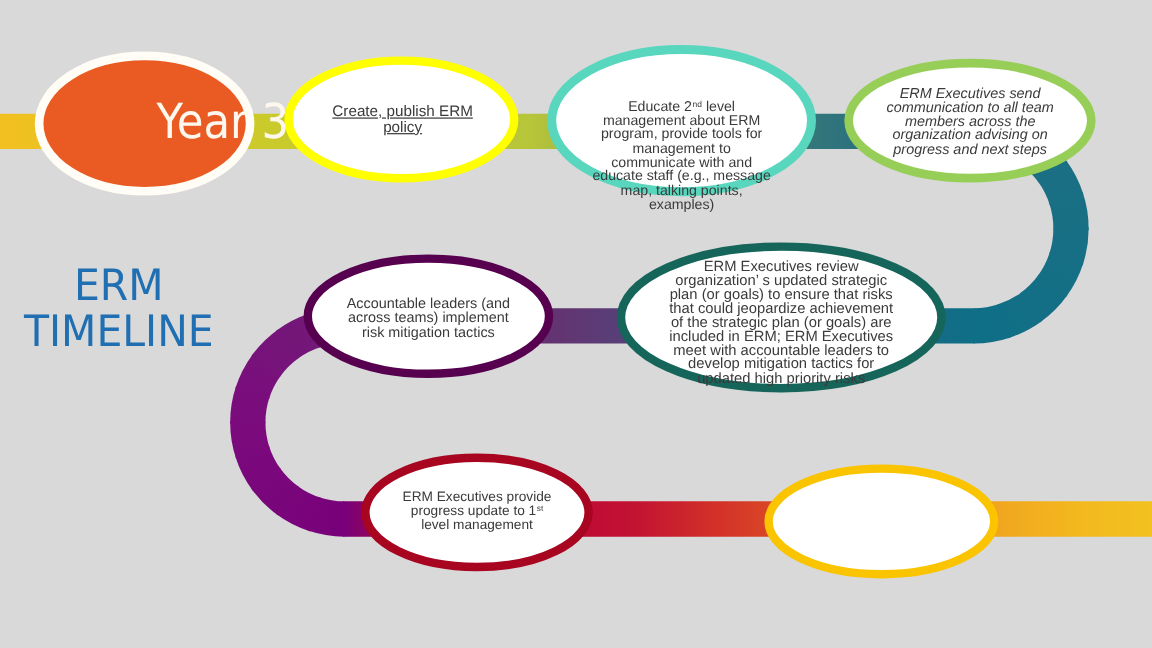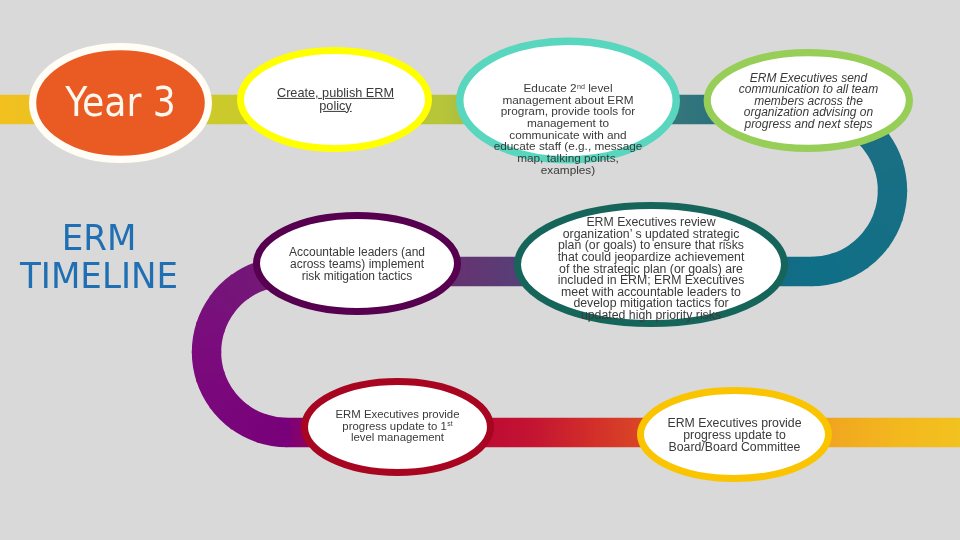--- a/index.html
+++ b/index.html
@@ -10,21 +10,21 @@
   svg.layer{position:absolute;left:0;top:0;width:960px;height:540px;}
   .nodetext{position:absolute;text-align:center;color:#3A3A3A;
             transform:translateY(-50%) translateZ(0);}
   .nodetext sup{font-size:0.60em;vertical-align:0.48em;line-height:0;margin-left:0.07em;}
   #title{position:absolute;color:#1F6FB2;
          font-family:"DejaVu Sans Condensed","DejaVu Sans",sans-serif;
          font-size:36.1px;line-height:38px;text-align:center;left:0px;top:218.5px;width:198px;
          transform:scaleX(1.051) translateZ(0);transform-origin:98.5px 0;}
   #yearlabel{position:absolute;color:#FDF7EE;
              font-family:"DejaVu Sans Condensed","DejaVu Sans",sans-serif;
-             font-size:40.2px;line-height:40px;text-align:center;left:0px;top:82px;width:241px;
+             font-size:40.2px;line-height:40px;text-align:right;left:0px;top:82px;width:241px;
              transform:scaleX(1) translateZ(0);transform-origin:119.5px 0;}
 </style>
 </head>
 <body>
 
 <div id="stage">
 
   <svg class="layer" viewBox="0 0 960 540">
 <defs>
         <linearGradient id="g1" gradientUnits="userSpaceOnUse" x1="0.0" y1="109.5" x2="811.5" y2="109.5">
@@ -247,14 +247,13 @@
     <div>ERM</div>
     <div>TIMELINE</div>
   </div>
 
   <div class="nodetext" style="left:272.5px;top:99.8px;width:126px;font-size:12.70px;line-height:13.10px;text-decoration:underline;">Create, publish ERM policy</div>
   <div class="nodetext" style="left:492.0px;top:100.9px;width:152px;font-size:11.80px;line-height:11.70px;margin-top:29px;">Educate 2<sup>nd</sup> level management about ERM program, provide tools for management to communicate with and educate staff (e.g., message map, talking points, examples)</div>
   <div class="nodetext" style="left:733.5px;top:101.5px;width:150px;font-size:12.00px;line-height:11.60px;font-style:italic;">ERM Executives send communication to all team members across the organization advising on progress and next steps</div>
   <div class="nodetext" style="left:282.0px;top:265.2px;width:150px;font-size:12.00px;line-height:11.70px;">Accountable leaders (and across teams) implement risk mitigation tactics</div>
   <div class="nodetext" style="left:555.0px;top:269.1px;width:192px;font-size:12.30px;line-height:11.61px;">ERM Executives review organization’ s updated strategic plan (or goals) to ensure that risks that could jeopardize achievement of the strategic plan (or goals) are included in ERM; ERM Executives meet with accountable leaders to develop mitigation tactics for updated high priority risks</div>
   <div class="nodetext" style="left:332.5px;top:426.8px;width:130px;font-size:11.40px;line-height:11.70px;">ERM Executives provide progress update to 1<sup>st</sup> level management</div>
-  <div class="nodetext" style="left:664.5px;top:435.0px;width:140px;font-size:12.30px;line-height:12.10px;">ERM Executives provide progress update to Board/Board Committee</div>
 </div>
 
 </body></html>

